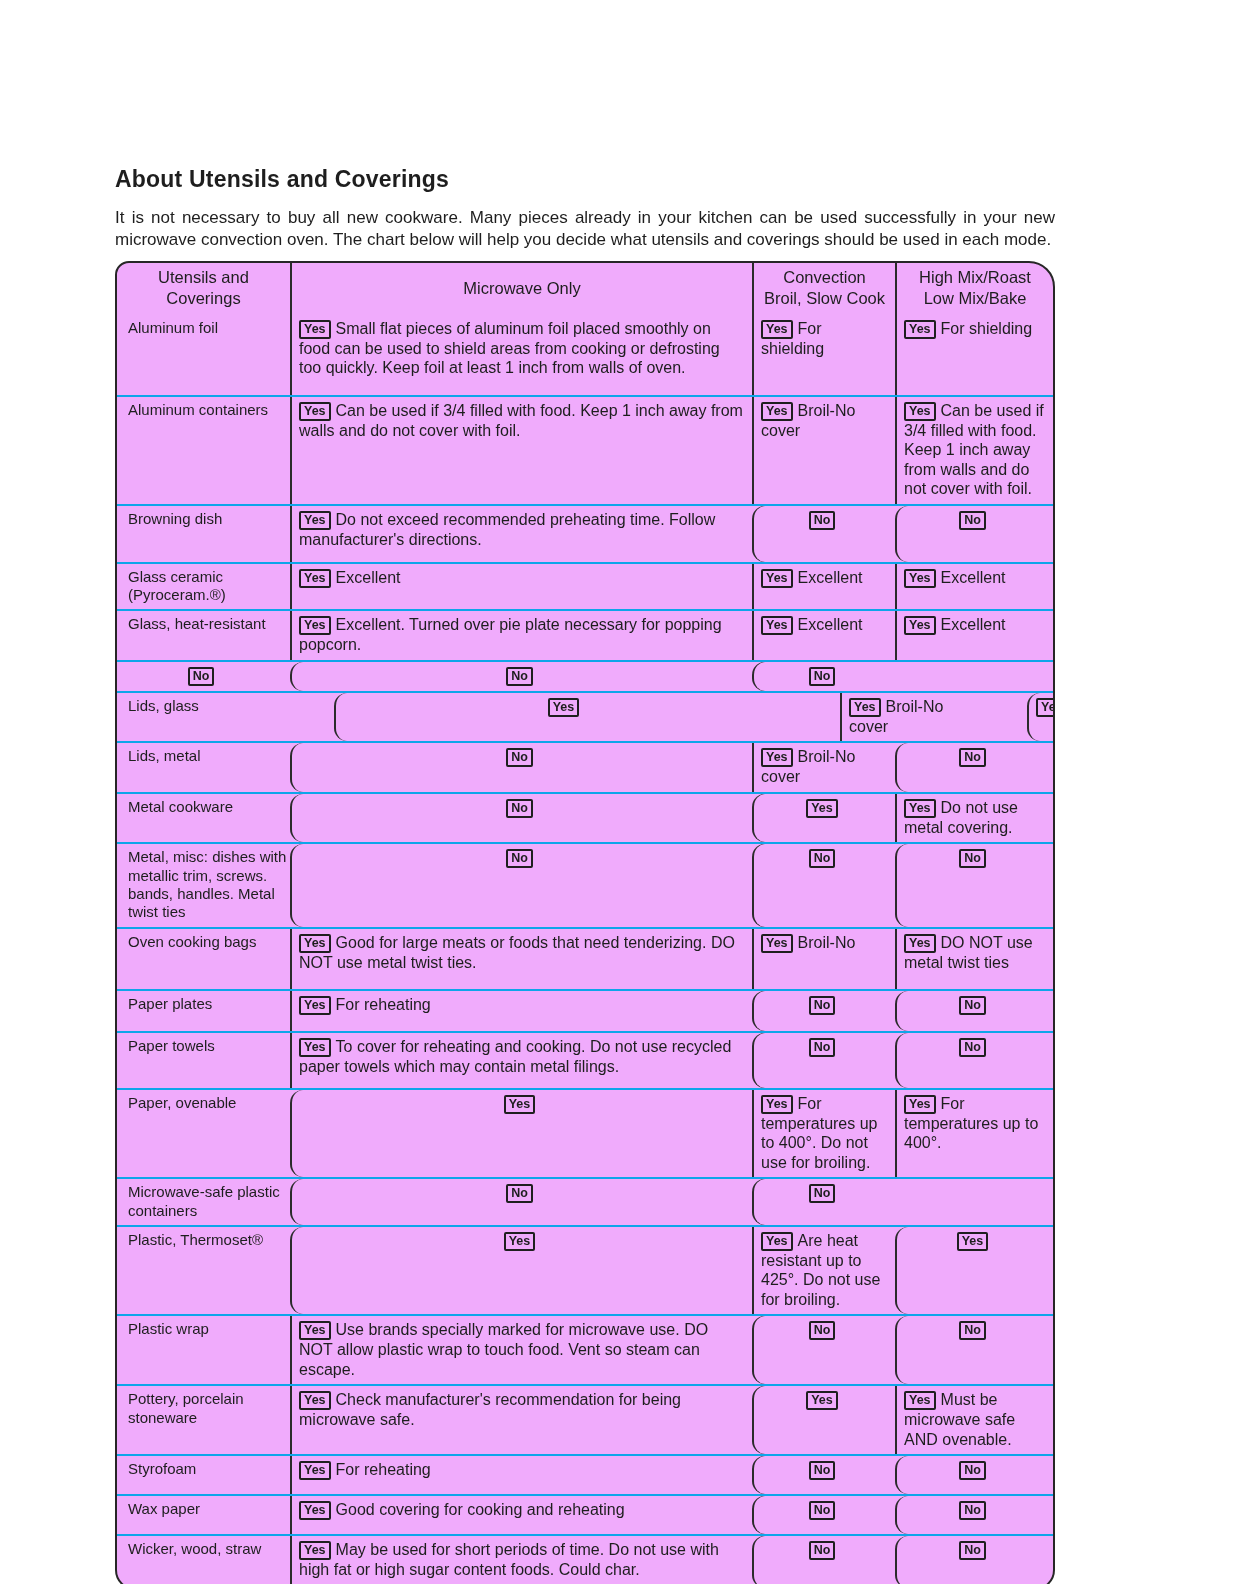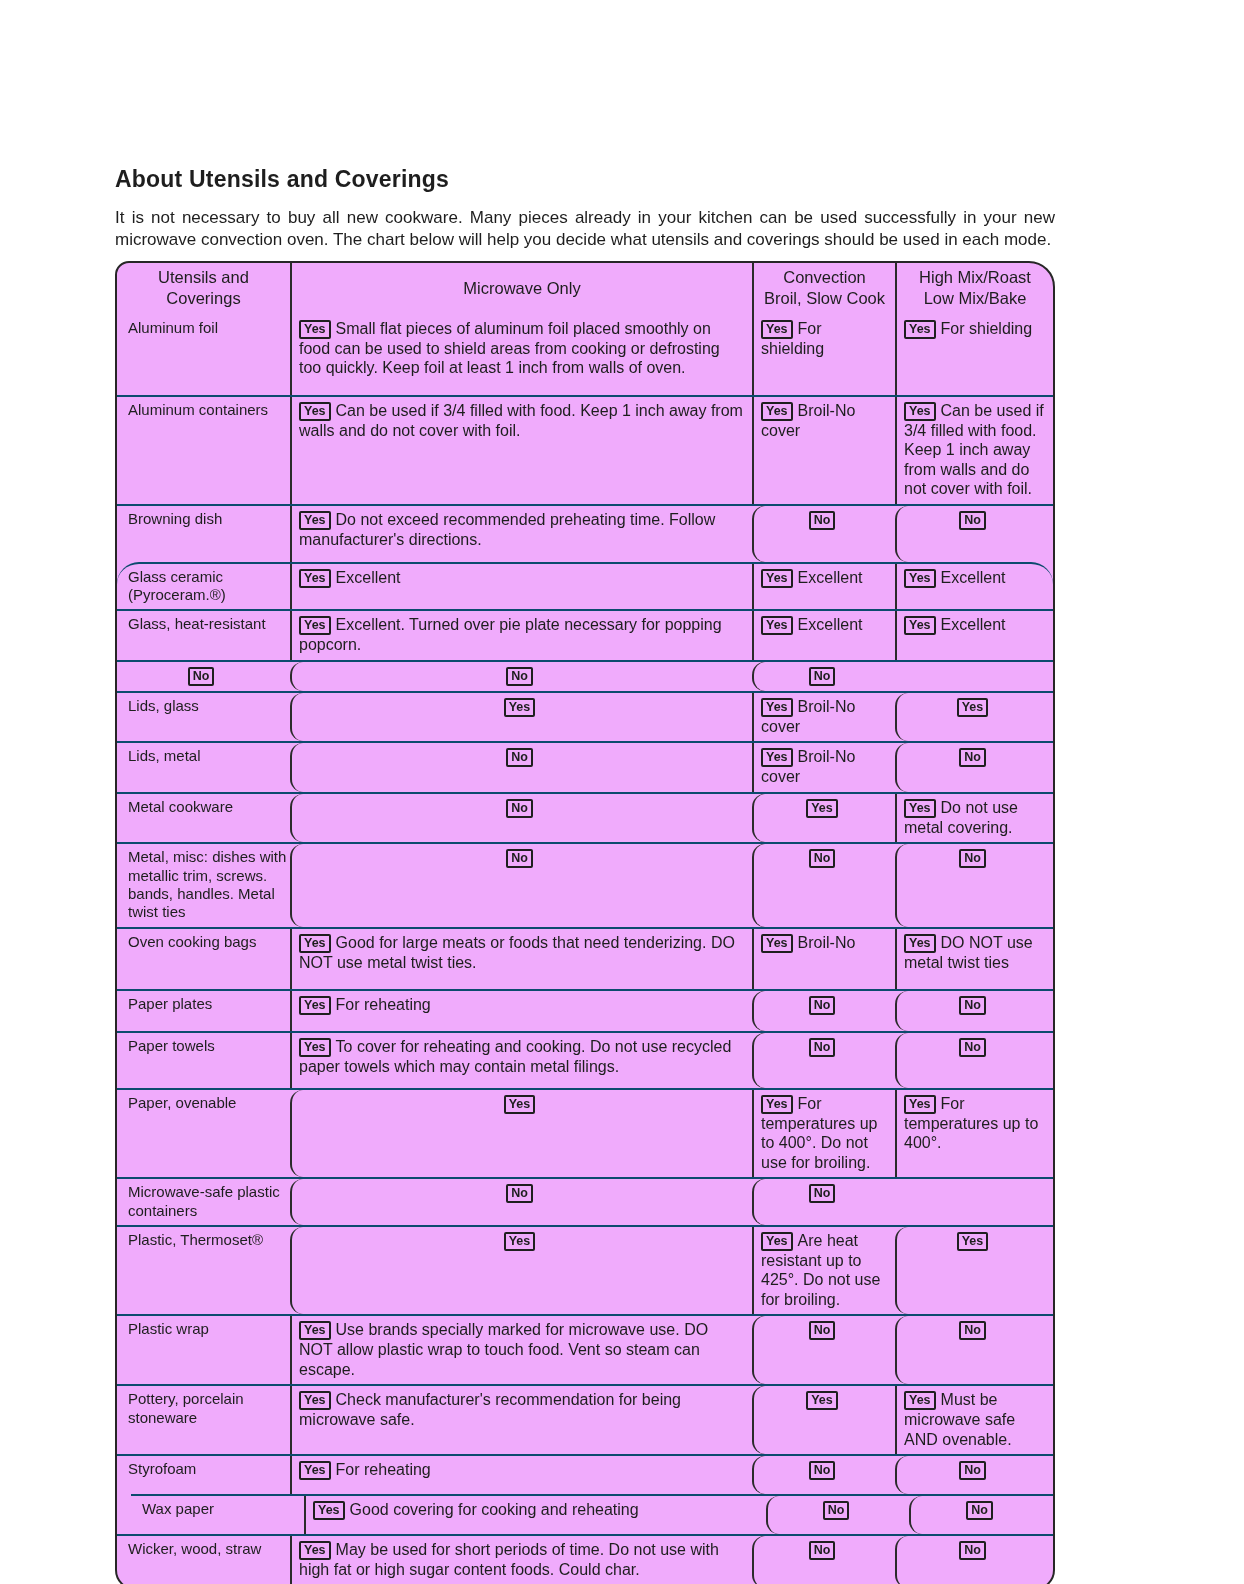--- a/index.html
+++ b/index.html
@@ -24,21 +24,21 @@
     margin-top: 9px;
     border: 2.5px solid #272727;
     border-radius: 14px 26px 20px 20px;
     overflow: hidden;
     background: #f0abfc;
   }
   .t-row {
     display: grid;
     grid-template-columns: 173px 462px 143px 1fr;
   }
-  .t-row + .t-row { border-top: 2px solid #0c4a6e; }
+  .t-row + .t-row { border-top: 2px solid #0ea5e9; }
   .cell {
     padding: 4px 7px 5px 7px;
     font-size: 16px; line-height: 1.22;
     border-left: 2px solid #2b2b2b;
   }
   .cell:first-child { border-left: none; }
   .c-utensil { font-size: 15px; padding-left: 11px; padding-right: 2px; }
   .center { text-align: center; border-radius: 13px; }
   .vbox {
     display: inline-block;
@@ -90,38 +90,38 @@
           <div class="cell"><div class="vbox">Yes</div><span>Can be used if 3/4 filled with food. Keep 1 inch away from walls and do not cover with foil.</span></div>
           <div class="cell"><div class="vbox">Yes</div><span>Broil-No cover</span></div>
           <div class="cell"><div class="vbox">Yes</div><span>Can be used if 3/4 filled with food. Keep 1 inch away from walls and do not cover with foil.</span></div>
         </div>
         <div class="t-row" style="min-height: 56px;">
           <div class="cell c-utensil">Browning dish</div>
           <div class="cell"><div class="vbox">Yes</div><span>Do not exceed recommended preheating time. Follow manufacturer's directions.</span></div>
           <div class="cell center"><div class="vbox">No</div></div>
           <div class="cell center"><div class="vbox">No</div></div>
         </div>
-        <div class="t-row" style="min-height: 38px; border-radius: 22px;">
+        <div class="t-row" style="min-height: 38px;">
           <div class="cell c-utensil">Glass ceramic (Pyroceram.®)</div>
           <div class="cell"><div class="vbox">Yes</div><span>Excellent</span></div>
           <div class="cell"><div class="vbox">Yes</div><span>Excellent</span></div>
           <div class="cell"><div class="vbox">Yes</div><span>Excellent</span></div>
         </div>
         <div class="t-row" style="min-height: 42px;">
           <div class="cell c-utensil">Glass, heat-resistant</div>
           <div class="cell"><div class="vbox">Yes</div><span>Excellent. Turned over pie plate necessary for popping popcorn.</span></div>
           <div class="cell"><div class="vbox">Yes</div><span>Excellent</span></div>
           <div class="cell"><div class="vbox">Yes</div><span>Excellent</span></div>
         </div>
         <div class="t-row" style="min-height: 22px;">
           <div class="cell center"><div class="vbox">No</div></div>
           <div class="cell center"><div class="vbox">No</div></div>
           <div class="cell center"><div class="vbox">No</div></div>
         </div>
-        <div class="t-row" style="min-height: 38px;">
+        <div class="t-row" style="min-height: 38px; gap: 44px;">
           <div class="cell c-utensil">Lids, glass</div>
           <div class="cell center"><div class="vbox">Yes</div></div>
           <div class="cell"><div class="vbox">Yes</div><span>Broil-No cover</span></div>
           <div class="cell center"><div class="vbox">Yes</div></div>
         </div>
         <div class="t-row" style="min-height: 38px;">
           <div class="cell c-utensil">Lids, metal</div>
           <div class="cell center"><div class="vbox">No</div></div>
           <div class="cell"><div class="vbox">Yes</div><span>Broil-No cover</span></div>
           <div class="cell center"><div class="vbox">No</div></div>
@@ -184,21 +184,21 @@
           <div class="cell"><div class="vbox">Yes</div><span>Check manufacturer's recommendation for being microwave safe.</span></div>
           <div class="cell center"><div class="vbox">Yes</div></div>
           <div class="cell"><div class="vbox">Yes</div><span>Must be microwave safe AND ovenable.</span></div>
         </div>
         <div class="t-row" style="min-height: 38px;">
           <div class="cell c-utensil">Styrofoam</div>
           <div class="cell"><div class="vbox">Yes</div><span>For reheating</span></div>
           <div class="cell center"><div class="vbox">No</div></div>
           <div class="cell center"><div class="vbox">No</div></div>
         </div>
-        <div class="t-row" style="min-height: 38px; margin-left: 14px;">
+        <div class="t-row" style="min-height: 38px;">
           <div class="cell c-utensil">Wax paper</div>
           <div class="cell"><div class="vbox">Yes</div><span>Good covering for cooking and reheating</span></div>
           <div class="cell center"><div class="vbox">No</div></div>
           <div class="cell center"><div class="vbox">No</div></div>
         </div>
         <div class="t-row" style="min-height: 52px;">
           <div class="cell c-utensil">Wicker, wood, straw</div>
           <div class="cell"><div class="vbox">Yes</div><span>May be used for short periods of time. Do not use with high fat or high sugar content foods. Could char.</span></div>
           <div class="cell center"><div class="vbox">No</div></div>
           <div class="cell center"><div class="vbox">No</div></div>

